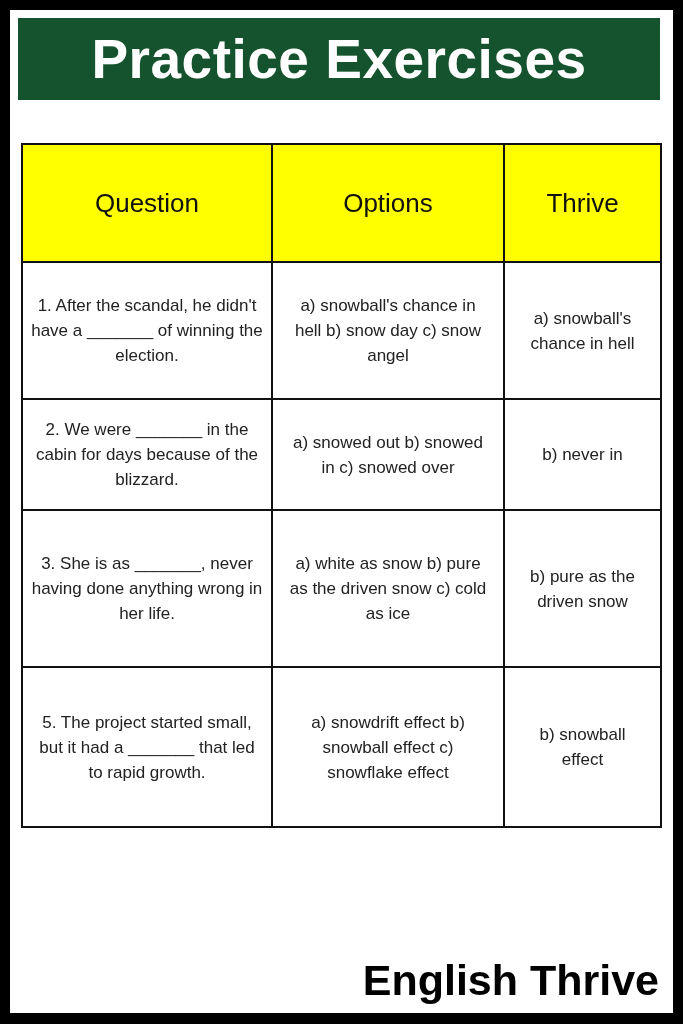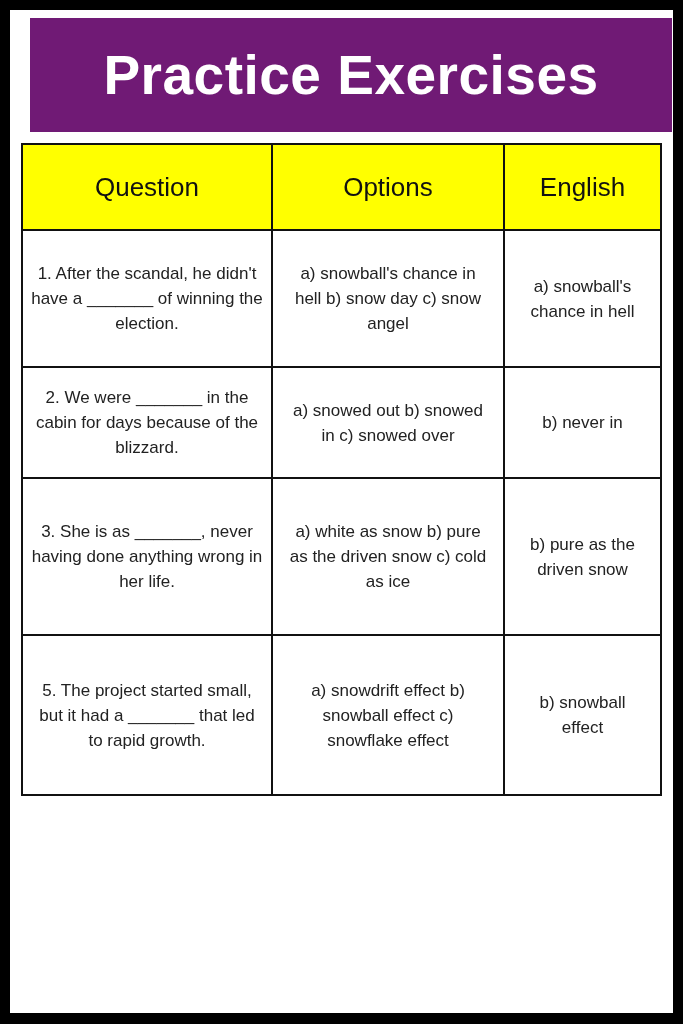--- a/index.html
+++ b/index.html
@@ -11,23 +11,23 @@
       font-family: "Liberation Sans", "DejaVu Sans", sans-serif;
     }
     .page {
       position: absolute;
       left: 10px; top: 10px;
       width: 663px; height: 1003px;
       background: #fff;
     }
     .title-bar {
       position: absolute;
-      left: 20px; top: 8px;
-      width: 642px; height: 114px;
-      background: #701a75;
+      left: 8px; top: 8px;
+      width: 642px; height: 82px;
+      background: #14532d;
       display: flex; align-items: center; justify-content: center;
     }
     .title-bar h1 {
       margin: 0;
       color: #fff;
       font-size: 55px;
       font-weight: bold;
       letter-spacing: 0.5px;
     }
     table {
@@ -45,21 +45,21 @@
       font-size: 17px;
       line-height: 25px;
       padding: 0 12px;
     }
     th {
       background: #ffff00;
       color: #111;
       font-weight: normal;
       font-size: 26px;
       height: 84px;
-      padding: 0;
+      padding: 16px;
     }
     .col-q { width: 250px; }
     .col-o { width: 232px; }
     .col-a { width: 157px; }
     tr.r1 td { height: 135px; }
     tr.r2 td { height: 109px; }
     tr.r3 td { height: 142px; }
     tr.r4 td { height: 155px; }
     tr.r5 td { height: 158px; }
     td.q { padding: 0 8px; }
@@ -82,21 +82,21 @@
   <table>
     <colgroup>
       <col class="col-q">
         <col class="col-o">
         <col class="col-a">
     </colgroup>
     <thead>
       <tr>
         <th>Question</th>
         <th>Options</th>
-        <th>English</th>
+        <th>Thrive</th>
       </tr>
     </thead>
     <tbody>
       <tr class="r1">
         <td class="q">1. After the scandal, he didn't have a _______ of winning the election.</td>
         <td>a) snowball's chance in hell b) snow day c) snow angel</td>
         <td>a) snowball's chance in hell</td>
       </tr>
       <tr class="r2">
         <td class="q">2. We were _______ in the cabin for days because of the blizzard.</td>
@@ -109,13 +109,14 @@
         <td>b) pure as the driven snow</td>
       </tr>
       <tr class="r5">
         <td class="q">5. The project started small, but it had a _______ that led to rapid growth.</td>
         <td>a) snowdrift effect b) snowball effect c) snowflake effect</td>
         <td>b) snowball effect</td>
       </tr>
     </tbody>
   </table>
 
+  <div class="footer">English Thrive</div>
 </div>
 
 </body></html>

